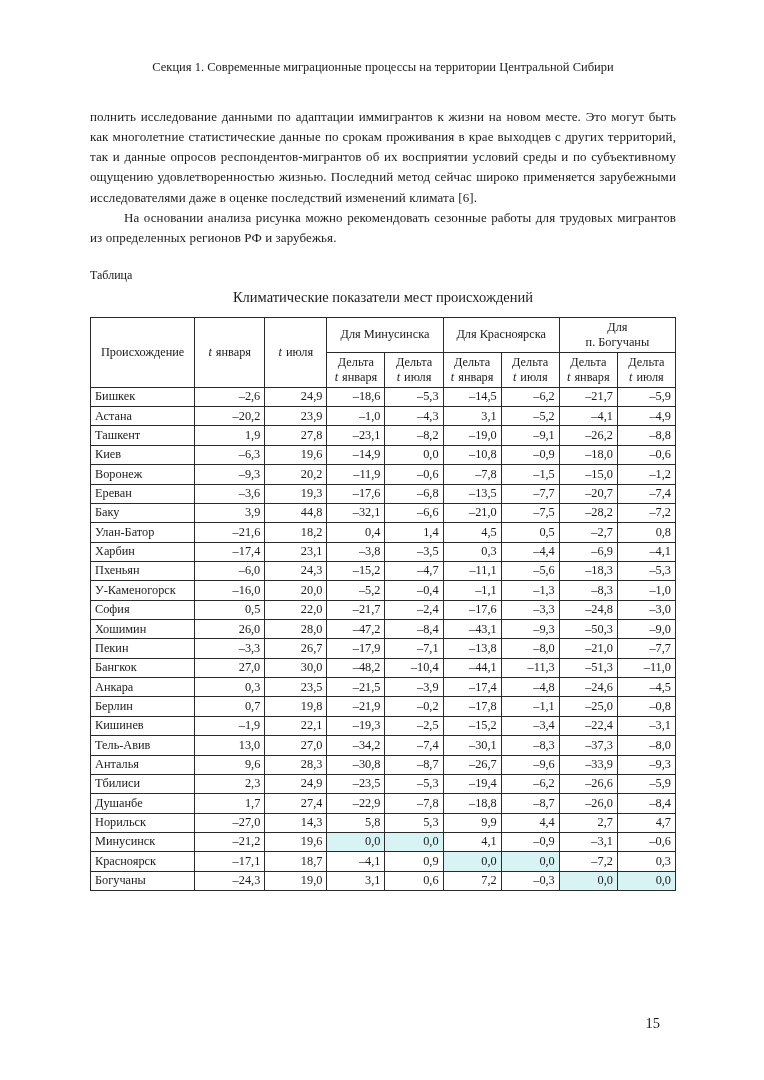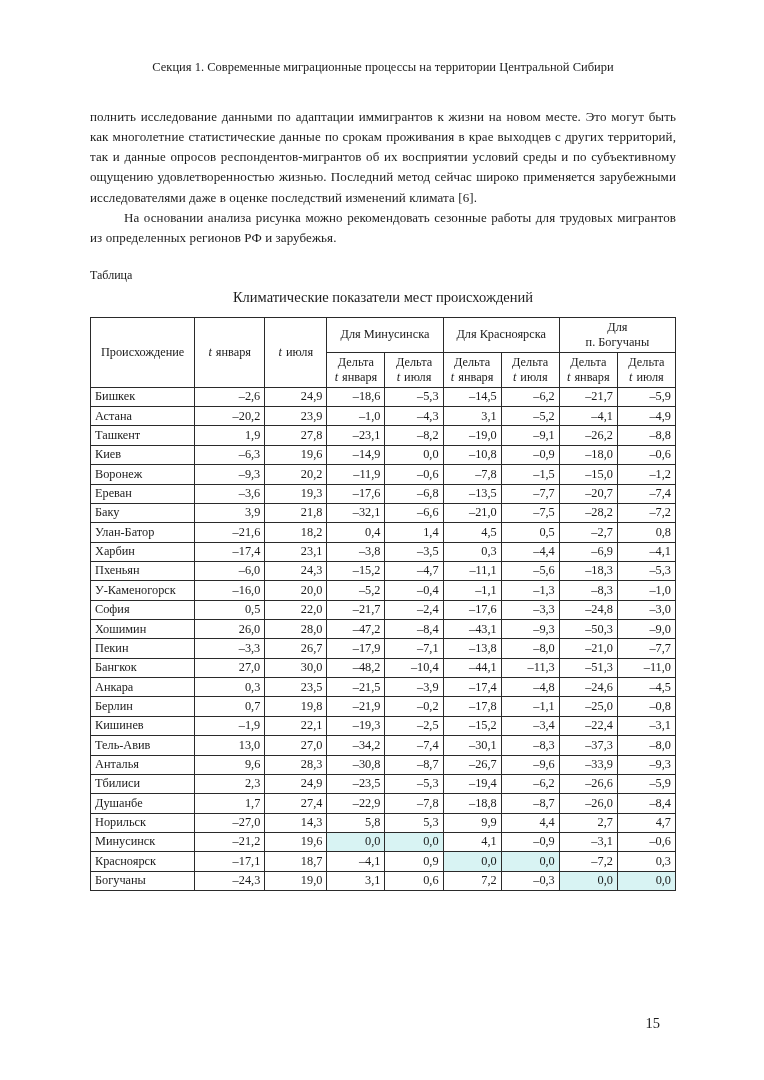--- a/index.html
+++ b/index.html
@@ -236,21 +236,21 @@
           <td class="num">–17,6</td>
           <td class="num">–6,8</td>
           <td class="num">–13,5</td>
           <td class="num">–7,7</td>
           <td class="num">–20,7</td>
           <td class="num">–7,4</td>
         </tr>
         <tr>
           <td class="name">Баку</td>
           <td class="num">3,9</td>
-          <td class="num">21,8</td>
+          <td class="num">44,8</td>
           <td class="num">–32,1</td>
           <td class="num">–6,6</td>
           <td class="num">–21,0</td>
           <td class="num">–7,5</td>
           <td class="num">–28,2</td>
           <td class="num">–7,2</td>
         </tr>
         <tr>
           <td class="name">Улан-Батор</td>
           <td class="num">–21,6</td>

